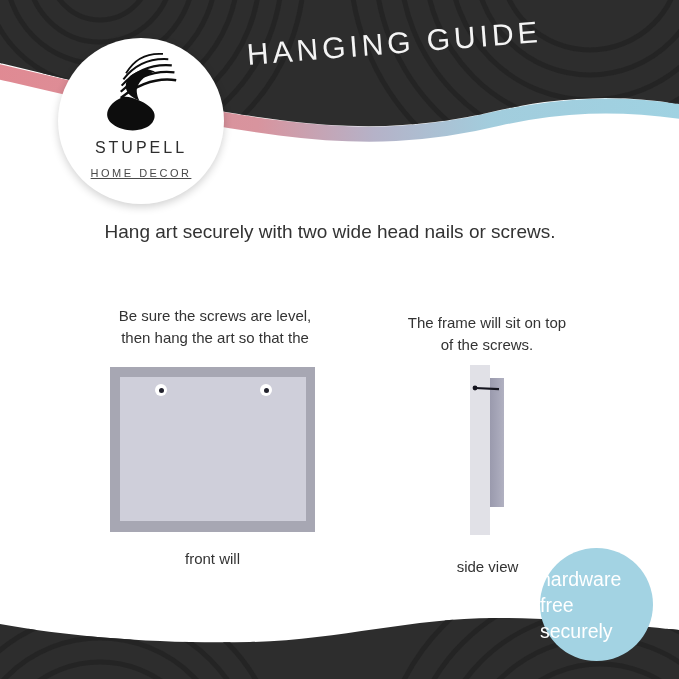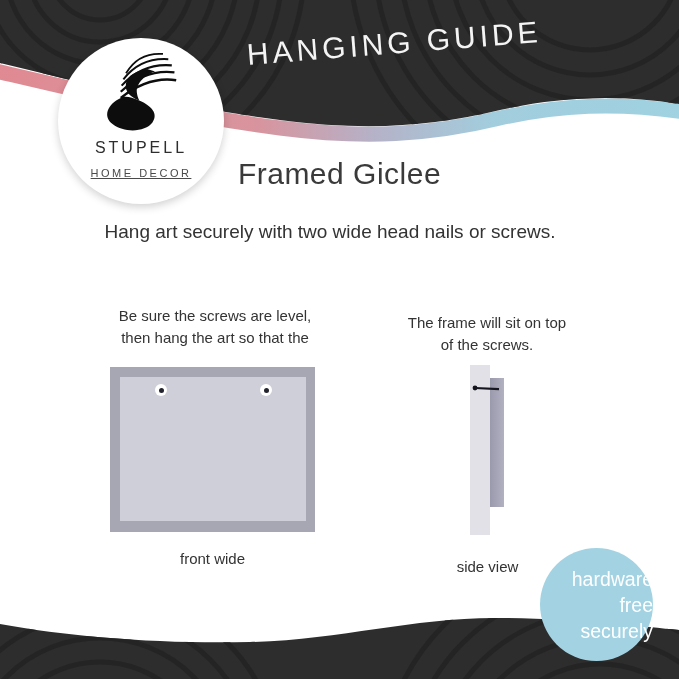--- a/index.html
+++ b/index.html
@@ -46,21 +46,21 @@
     background:linear-gradient(90deg,#9a9aad 0%,#a6a6b8 55%,#b1b1c1 100%);}
   #nail-svg{position:absolute;left:470px;top:382px;}
   
   .caption{font-size:15px;color:#333;text-align:center;position:absolute;}
   #front-caption{left:110px;top:550px;width:205px;}
   #side-caption{left:420px;top:558px;width:135px;}
   
   #badge-circle{
     position:absolute;left:540px;top:548px;width:113px;height:113px;border-radius:50%;
     background:#a3d3e3;z-index:6;display:flex;flex-direction:column;justify-content:center;
-    text-align:right;color:#ffffff;font-size:19.5px;line-height:26px;
+    text-align:left;color:#ffffff;font-size:19.5px;line-height:26px;
   }
   #badge-circle span{display:block;}
   
   #footer-svg{position:absolute;left:0;top:580px;}
 </style>
 </head>
 <body>
 
 <div id="canvas">
 
@@ -109,38 +109,37 @@
         <path d="M27,52 Q55,26 88,30" stroke-width="2.6"></path>
         <path d="M27,59 Q59,34 90,39" stroke-width="2.8"></path>
       </g>
       <path fill="#0d0d0d" d="M33,42 C31,52 38,58 48,62 C45,55 44,49 47,44 C50,38 57,32 66,29 L57,26 C45,28 35,33 33,42 Z"></path>
       <path fill="#0d0d0d" d="M27,59 C12,66 6,80 18,89 C31,99 55,98 63,87 C70,77 62,68 48,62 C39,58 32,56 27,59 Z"></path>
     </svg>
     <div id="brand-name">STUPELL</div>
     <div id="brand-tagline">HOME DECOR</div>
   </div>
 
-  <div id="subtitle">Framed Giclee</div>
   <div id="intro">Hang art securely with two wide head nails or screws.</div>
 
   <div id="front-instruction" class="instr">
     <span>Be sure the screws are level,</span>
     <span>then hang the art so that the</span>
   </div>
 
   <div id="front-frame">
     <div id="front-frame-inner"></div>
     <div id="screw-left" class="screw-halo">
       <div class="screw-dot"></div>
     </div>
     <div id="screw-right" class="screw-halo">
       <div class="screw-dot"></div>
     </div>
   </div>
-  <div id="front-caption" class="caption">front wide</div>
+  <div id="front-caption" class="caption">front will</div>
 
   <div id="side-instruction" class="instr">
     <span>The frame will sit on top</span>
     <span>of the screws.</span>
   </div>
 
   <div id="side-wall-bar"></div>
   <div id="side-frame-bar"></div>
   <svg id="nail-svg" width="32" height="12" viewBox="0 0 32 12">
     <circle cx="5" cy="6" r="2.4" fill="#15151f"></circle>

